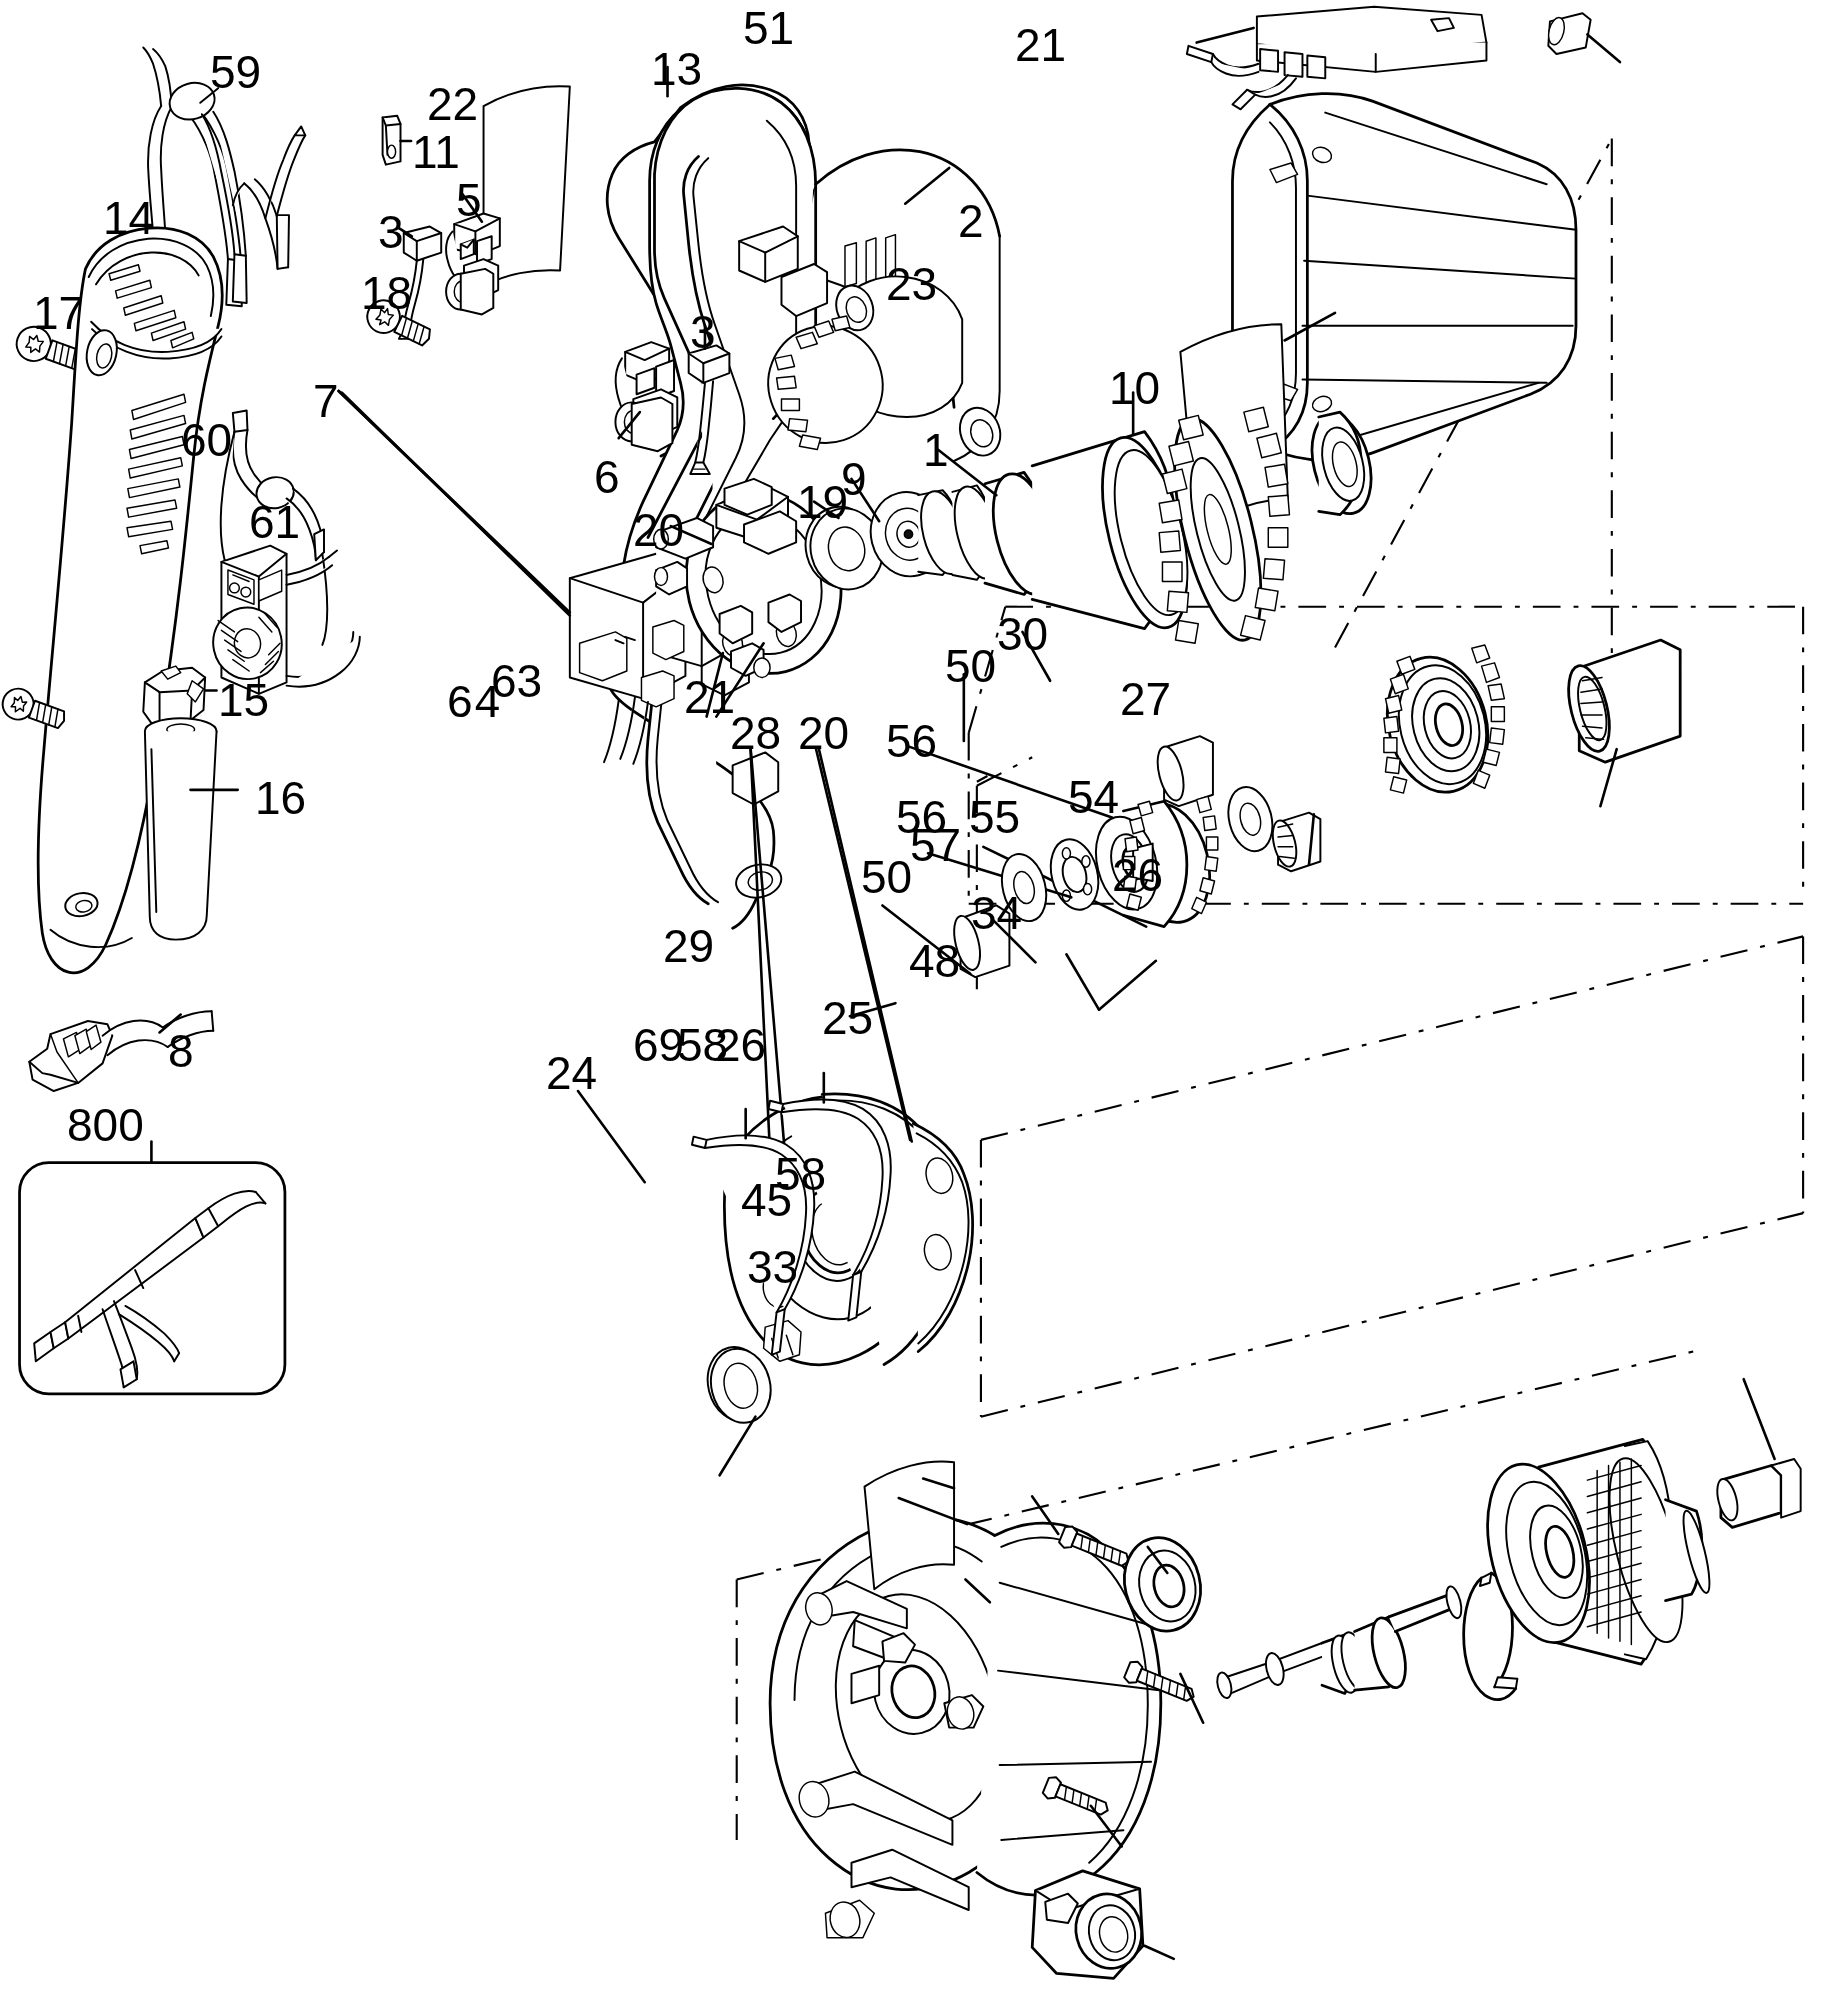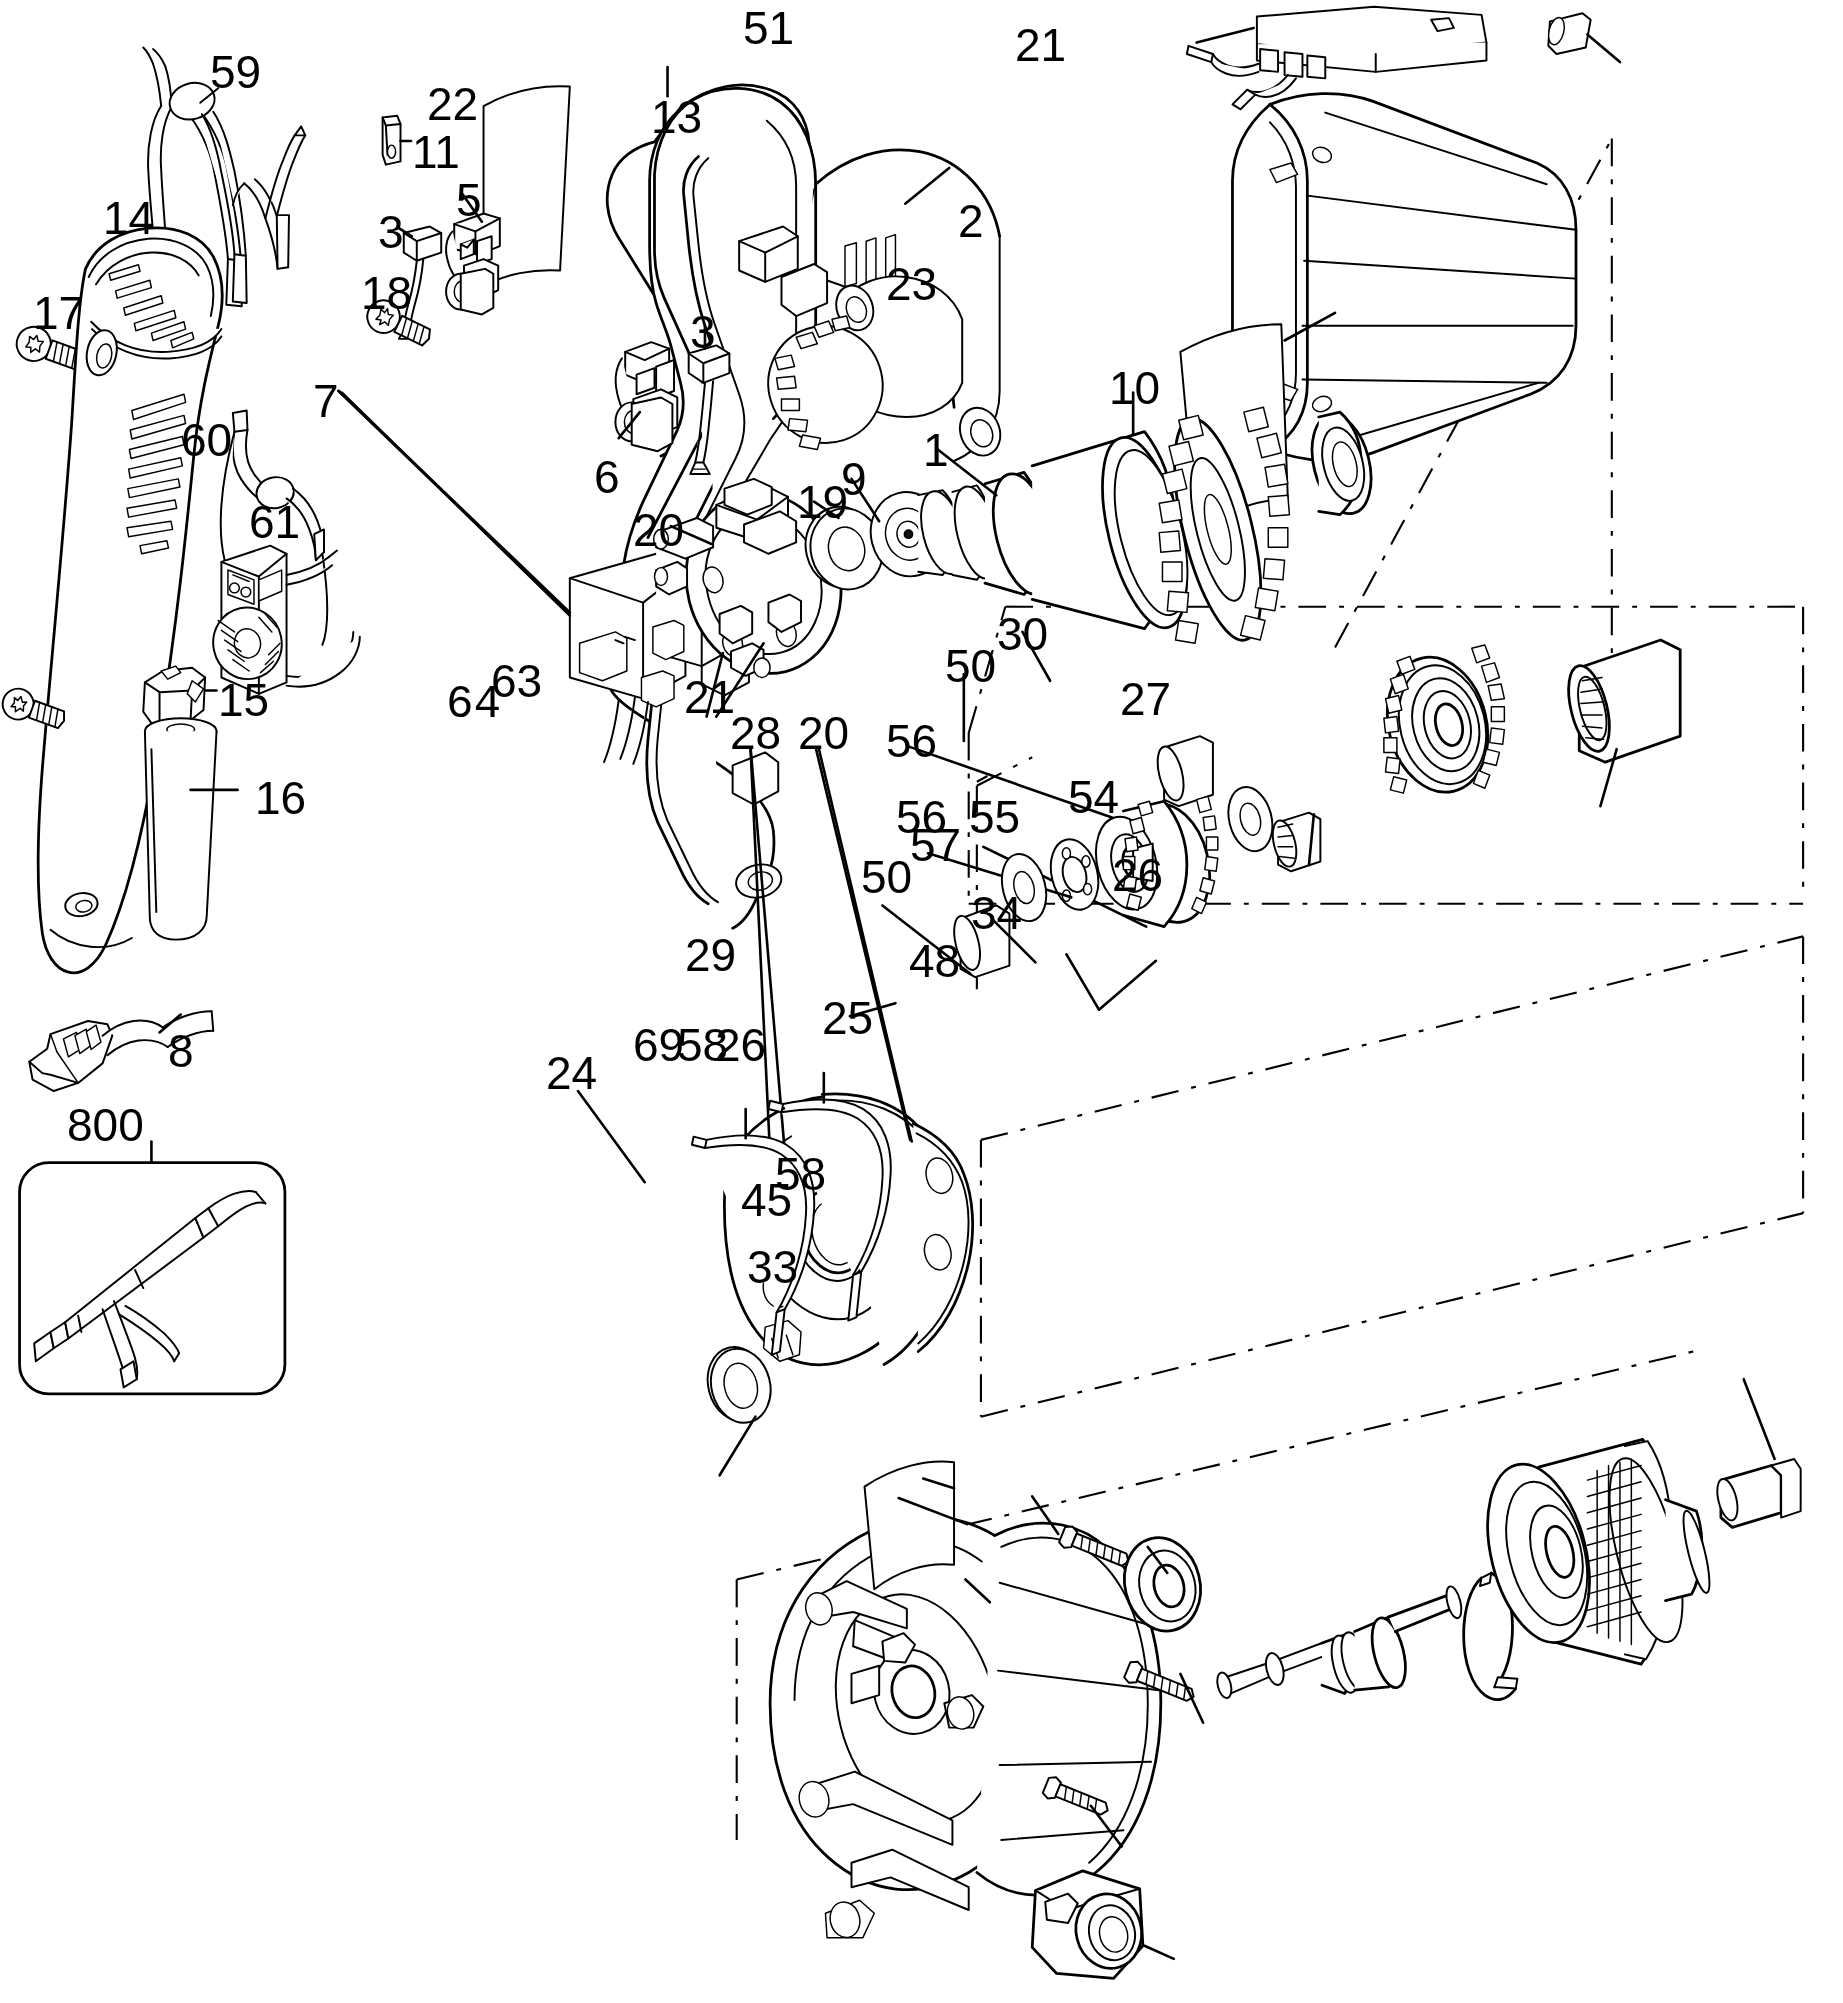--- a/index.html
+++ b/index.html
@@ -865,21 +865,21 @@
 
   <g>
     <path class="ln" d="M1350,1240 L1420,1180"></path>
     <path class="ln" d="M1350,1240 L1310,1172"></path>
   </g>
 
 </svg>
 
 <div class="callout big" style="left:210px;  top:49px;">59</div>
 <div class="callout big" style="left:743px;  top:4.9px;">51</div>
-<div class="callout big" style="left:651px;  top:46px;margin-top:48px;">13</div>
+<div class="callout big" style="left:651px;  top:46px;">13</div>
 <div class="callout big" style="left:1015px; top:22px;">21</div>
 <div class="callout big" style="left:427px;  top:81px;">22</div>
 <div class="callout big" style="left:412px;  top:129px;">11</div>
 <div class="callout big" style="left:958px; top:198px;">2</div>
 <div class="callout big" style="left:103px;  top:195px;">14</div>
 <div class="callout big" style="left:456px;  top:177px;">5</div>
 <div class="callout big" style="left:378px;  top:209px;">3</div>
 <div class="callout big" style="left:361px;  top:270px;">18</div>
 <div class="callout big" style="left:33px;   top:290px;">17</div>
 <div class="callout big" style="left:886px; top:261px;">23</div>
@@ -902,21 +902,21 @@
 <div class="callout big" style="left:798px;  top:710px;">20</div>
 <div class="callout big" style="left:1068px; top:774px;">54</div>
 <div class="callout big" style="left:969px; top:794px;">55</div>
 <div class="callout big" style="left:896px; top:794px;">56</div>
 <div class="callout big" style="left:910px; top:822px;">57</div>
 <div class="callout big" style="left:861px; top:854px;">50</div>
 <div class="callout big" style="left:491px;  top:658px;">63</div>
 <div class="callout big" style="left:446px;  top:682px;font-family:Liberation Mono, monospace;">64</div>
 <div class="callout big" style="left:255px;  top:775px;">16</div>
 <div class="callout big" style="left:684px;  top:674px;">21</div>
-<div class="callout big" style="left:685px;  top:923px;margin-top:9px;">29</div>
+<div class="callout big" style="left:663px;  top:923px;">29</div>
 <div class="callout big" style="left:1112px; top:852px;">26</div>
 <div class="callout big" style="left:971px; top:890px;">34</div>
 <div class="callout big" style="left:909px; top:938px;">48</div>
 <div class="callout big" style="left:822px; top:995px;">25</div>
 <div class="callout big" style="left:168px;  top:1028px;">8</div>
 <div class="callout big" style="left:633px;  top:1022px;">69</div>
 <div class="callout big" style="left:677px;  top:1022px;">58</div>
 <div class="callout big" style="left:715px;  top:1022px;">26</div>
 <div class="callout big" style="left:546px;  top:1050px;">24</div>
 <div class="callout big" style="left:775px;  top:1151px;">58</div>

